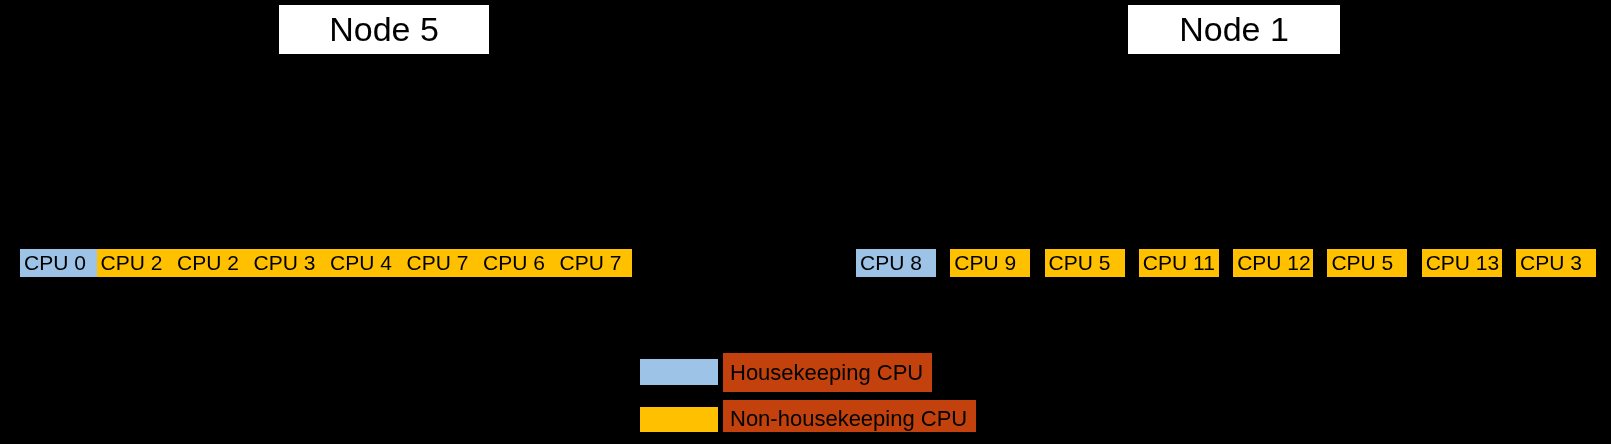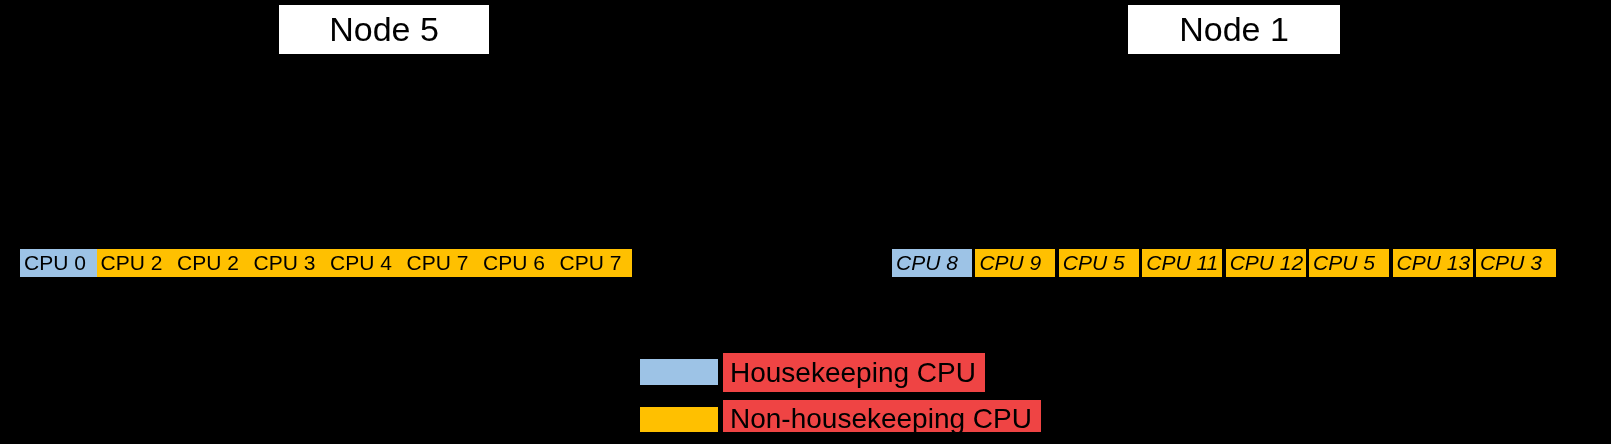--- a/index.html
+++ b/index.html
@@ -30,21 +30,21 @@
   #node1-label { left: 1128px; width: 212px; }
 
   .cpu-row {
     position: absolute;
     top: 249px;
     height: 28px;
     display: flex;
     justify-content: space-between;
   }
   #node0-cpu-row { left: 4px;  width: 612px; margin-left: 16px; }
-  #node1-cpu-row { left: 892px; width: 664px; font-style: italic; }
+  #node1-cpu-row { left: 856px; width: 740px; }
 
   .cpu {
     width: 80px;
     height: 28px;
     box-sizing: border-box;
     padding-left: 4px;
     font-size: 21px;
     line-height: 28px;
     white-space: nowrap;
     overflow: hidden;
@@ -59,25 +59,25 @@
     position: absolute;
     left: 640px;
     width: 78px;
   }
   #legend-swatch-hk  { top: 359px; height: 26px; }
   #legend-swatch-nhk { top: 407px; height: 25px; }
 
   .legend-label {
     position: absolute;
     left: 723px;
-    background: #ef4444;
+    background: #c2410c;
     color: #000000;
     white-space: nowrap;
     padding: 0 9px 0 7px;
-    font-size: 28px;
+    font-size: 22px;
     text-align: right;
   }
   #legend-label-hk  { top: 353px; height: 39px; line-height: 39px; }
   #legend-label-nhk { top: 400px; height: 32px; line-height: 38px; }
 </style>
 </head>
 <body>
 
 <div class="canvas">
 

